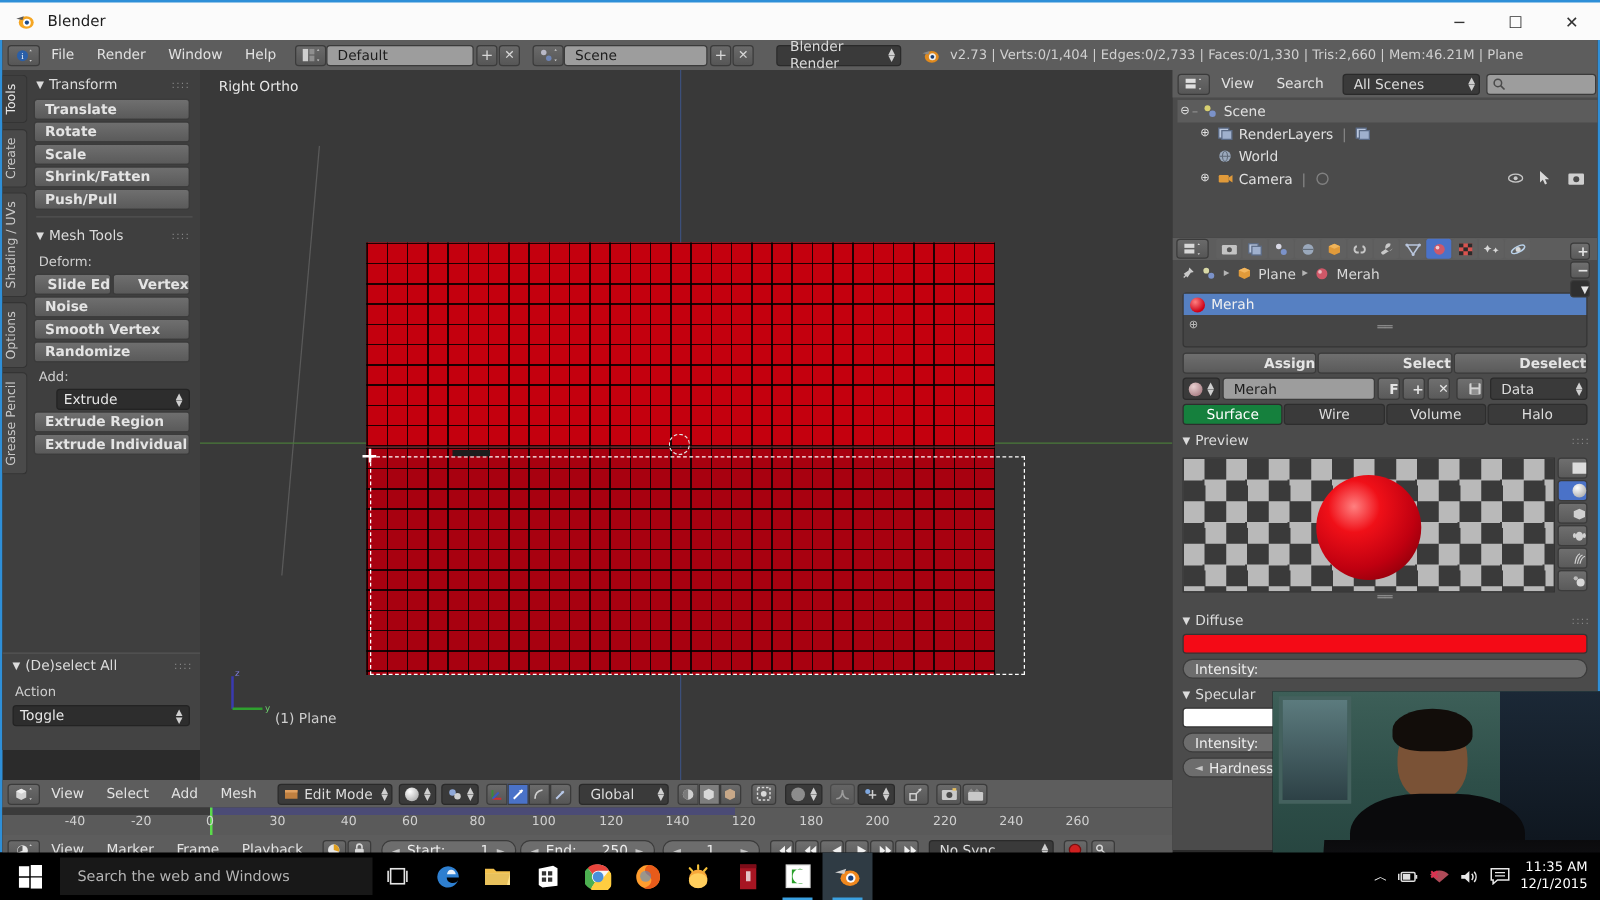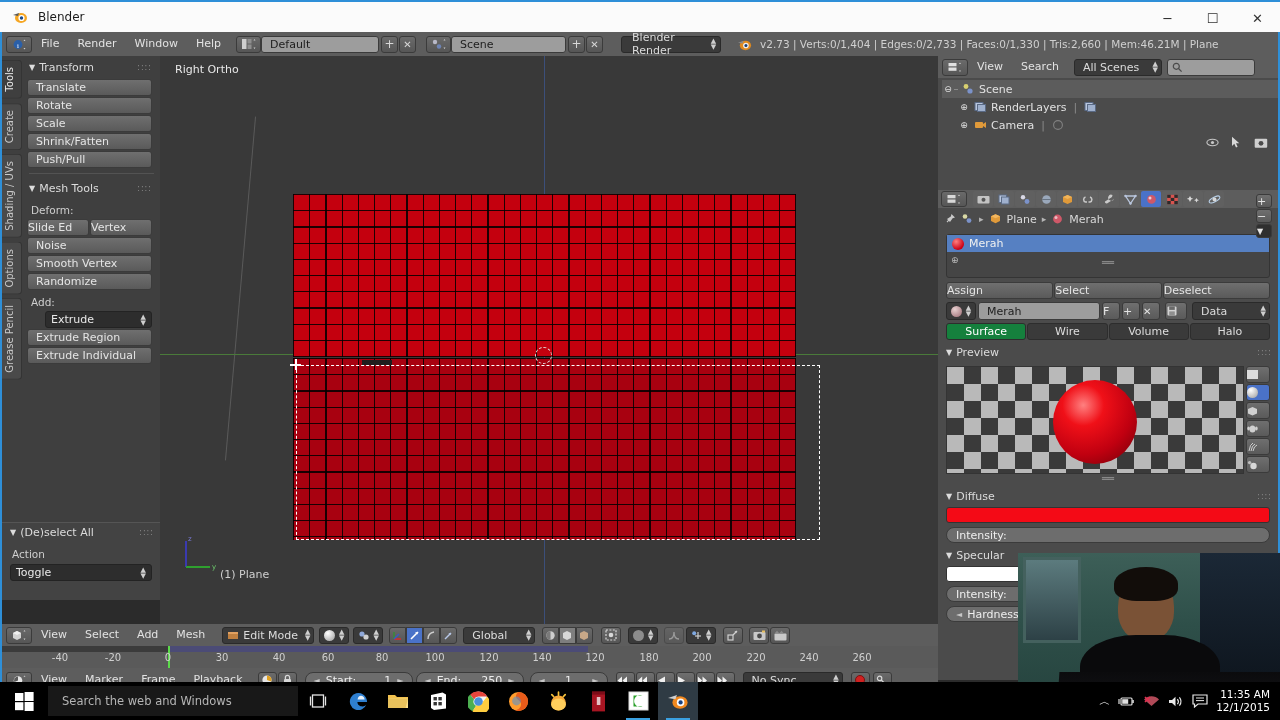--- a/index.html
+++ b/index.html
@@ -14,21 +14,21 @@
   .titlebar .tb-title { margin-left:10px; font-size:12px; color:#1c1c1c; }
   .win-btns { position:absolute; right:0; top:0; height:32px; display:flex; }
   .win-btn { width:45px; height:32px; display:flex; align-items:center; justify-content:center;
       color:#333; font-size:13px; }
 
   
   .blender { position:absolute; left:0; top:32px; width:1280px; height:650px; background:#2b2b2b;
       border-left:2px solid #2e8fd8; border-right:2px solid #2e8fd8; }
   .menu-item { padding:0 9px; font-size:11px; color:#e2e2e2; line-height:22px; }
   .btn { background:linear-gradient(#6f6f6f,#5a5a5a); border:1px solid #3b3b3b; border-radius:3px;
-      color:#e4e4e4; font-size:11px; display:flex; align-items:center; justify-content:flex-start; }
+      color:#e4e4e4; font-size:11px; display:flex; align-items:center; justify-content:flex-end;font-weight:bold; }
   .dark-field { background:#3a3a3a; border:1px solid #2a2a2a; border-radius:3px; color:#dcdcdc;
       font-size:11px; display:flex; align-items:center; }
   .light-field { background:#9d9d9d; border:1px solid #3b3b3b; border-radius:3px; color:#1d1d1d;
       font-size:11px; display:flex; align-items:center; }
   .icon-sq { background:linear-gradient(#6a6a6a,#565656); border:1px solid #3b3b3b; border-radius:3px;
       display:flex; align-items:center; justify-content:center; }
   .spin { font-size:7px; line-height:6px; color:#cfcfcf; margin-left:4px; }
 
   
   .infobar { position:absolute; left:0; top:0; width:1276px; height:24px; background:#5d5d5d;
@@ -625,21 +625,21 @@
       <div class="ol-hdr">
         <div class="icon-sq" style="width:26px;height:17px;">
           <svg width="14" height="11" viewBox="0 0 14 11">
               <rect x="0.5" y="1" width="8" height="3.3" fill="#e0e0e0"></rect>
               <rect x="0.5" y="5.5" width="8" height="3.3" fill="#e0e0e0"></rect>
               <path d="M11 2 l2 0 l-1 -1.4 z M11 8.5 l2 0 l-1 1.4 z" fill="#d0d0d0"></path>
             </svg>
         </div>
         <span class="menu-item">View</span>
         <span class="menu-item">Search</span>
-        <div class="dark-field" style="width:88px;height:17px;margin-left:6px;padding-left:8px;">
+        <div class="dark-field" style="width:110px;height:17px;margin-left:6px;padding-left:8px;">
           <span>All Scenes</span>
           <span class="spin" style="margin-left:auto;margin-right:3px;">▲<br>▼</span>
         </div>
         <div class="light-field" style="width:88px;height:17px;margin-left:5px;padding-left:4px;">
           <svg width="11" height="11" viewBox="0 0 11 11">
               <circle cx="4.3" cy="4.3" r="3" fill="none" stroke="#4a4a4a" stroke-width="1.2"></circle>
               <line x1="6.5" y1="6.5" x2="9.6" y2="9.6" stroke="#4a4a4a" stroke-width="1.3"></line>
             </svg>
         </div>
       </div>
@@ -659,20 +659,27 @@
           <svg width="13" height="12" viewBox="0 0 13 12" style="margin:0 4px;">
               <rect x="1" y="1.5" width="8" height="8" fill="#b9c6dd" stroke="#5a6a85"></rect>
               <rect x="3.5" y="3.5" width="8" height="7" fill="#9fb0cd" stroke="#5a6a85"></rect>
             </svg>
           <span>RenderLayers</span>
           <span style="margin:0 7px;color:#8a8a8a;">|</span>
           <svg width="13" height="12" viewBox="0 0 13 12">
               <rect x="1" y="1.5" width="8" height="8" fill="#b9c6dd" stroke="#5a6a85"></rect>
               <rect x="3.5" y="3.5" width="8" height="7" fill="#9fb0cd" stroke="#5a6a85"></rect>
             </svg>
+        </div>
+        <div class="ol-row" style="padding-left:28px;">
+          <svg width="13" height="12" viewBox="0 0 13 12" style="margin:0 4px;">
+              <circle cx="6" cy="6" r="4.6" fill="#9aa8bb"></circle>
+              <path d="M1.5 6 h9 M6 1.4 a6 6 0 0 1 0 9.2 a6 6 0 0 1 0 -9.2" fill="none" stroke="#5c6775" stroke-width=".8"></path>
+            </svg>
+          <span>World</span>
         </div>
         <div class="ol-row" style="padding-left:16px;">
           <span style="width:12px;text-align:center;font-size:9px;">⊕</span>
           <svg width="13" height="12" viewBox="0 0 13 12" style="margin:0 4px;">
               <rect x="1" y="3" width="8" height="6" rx="1" fill="#e09a3a"></rect>
               <path d="M9 5 L12 3 L12 9 L9 7 Z" fill="#e09a3a"></path>
             </svg>
           <span>Camera</span>
           <span style="margin:0 7px;color:#8a8a8a;">|</span>
           <svg width="13" height="12" viewBox="0 0 13 12" style="opacity:.5;">

